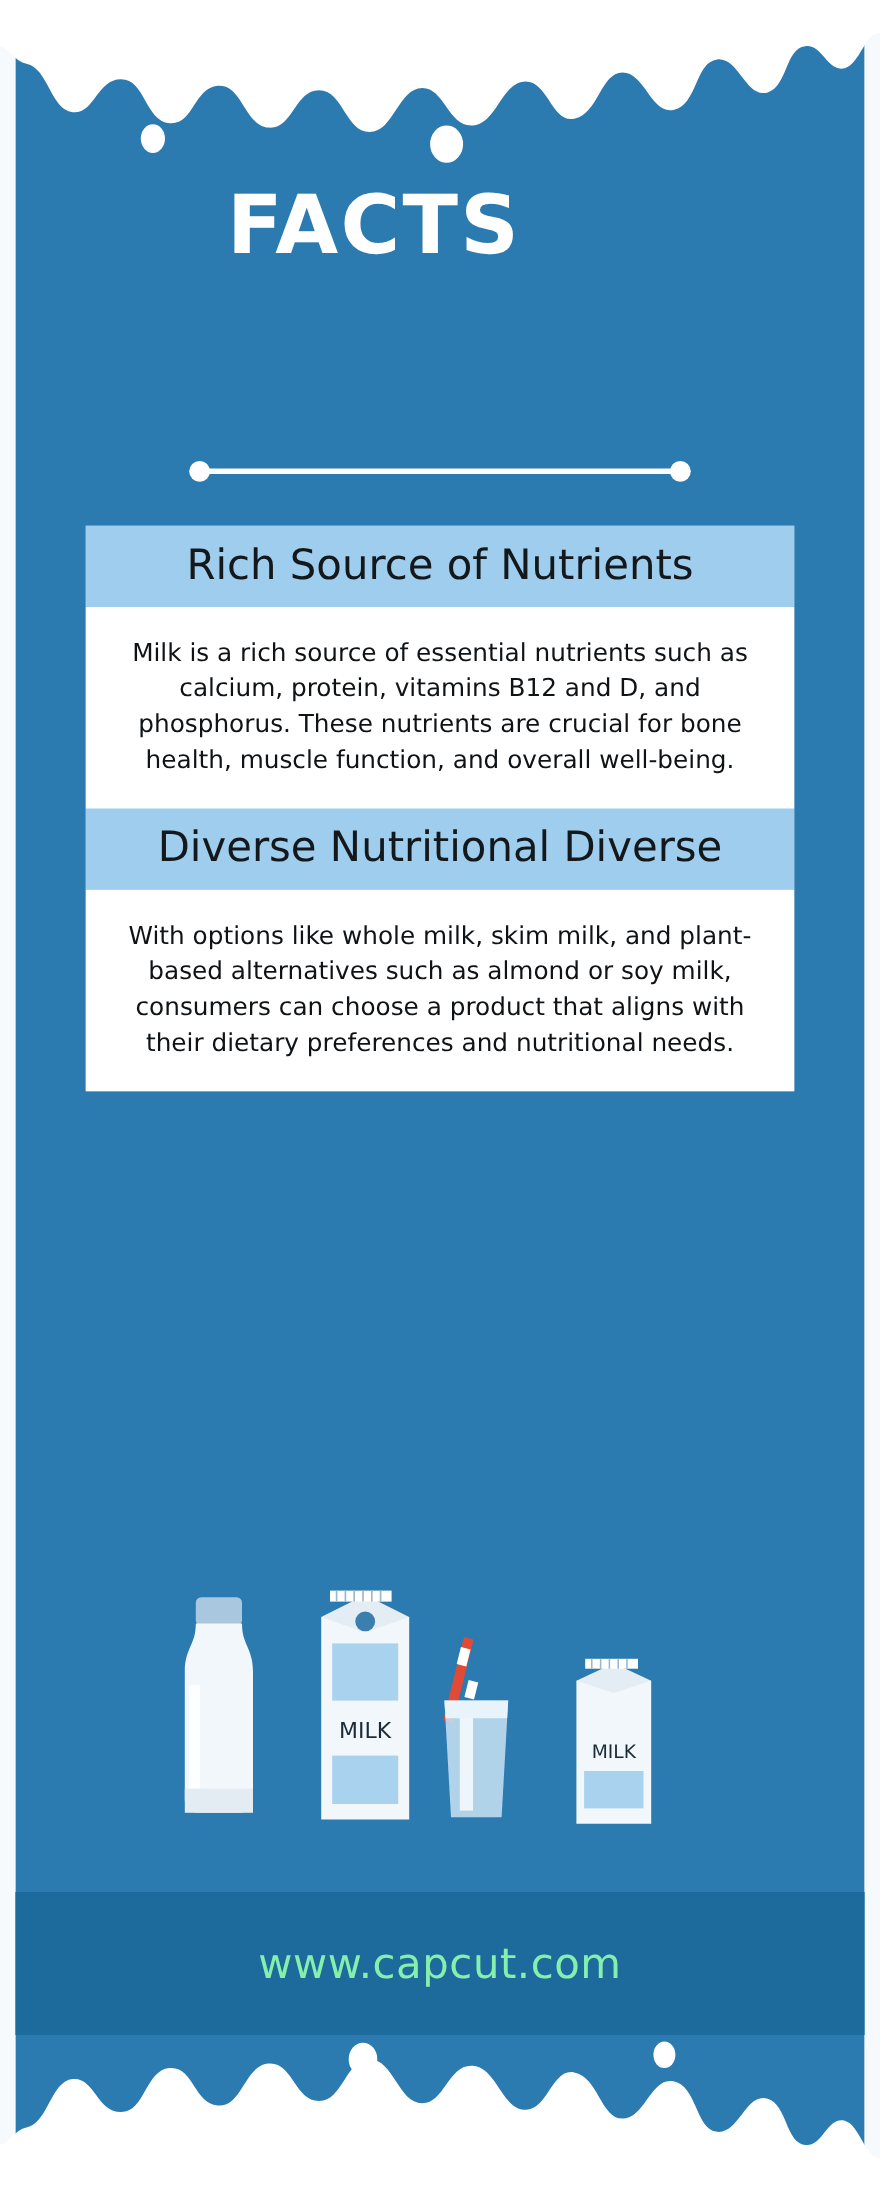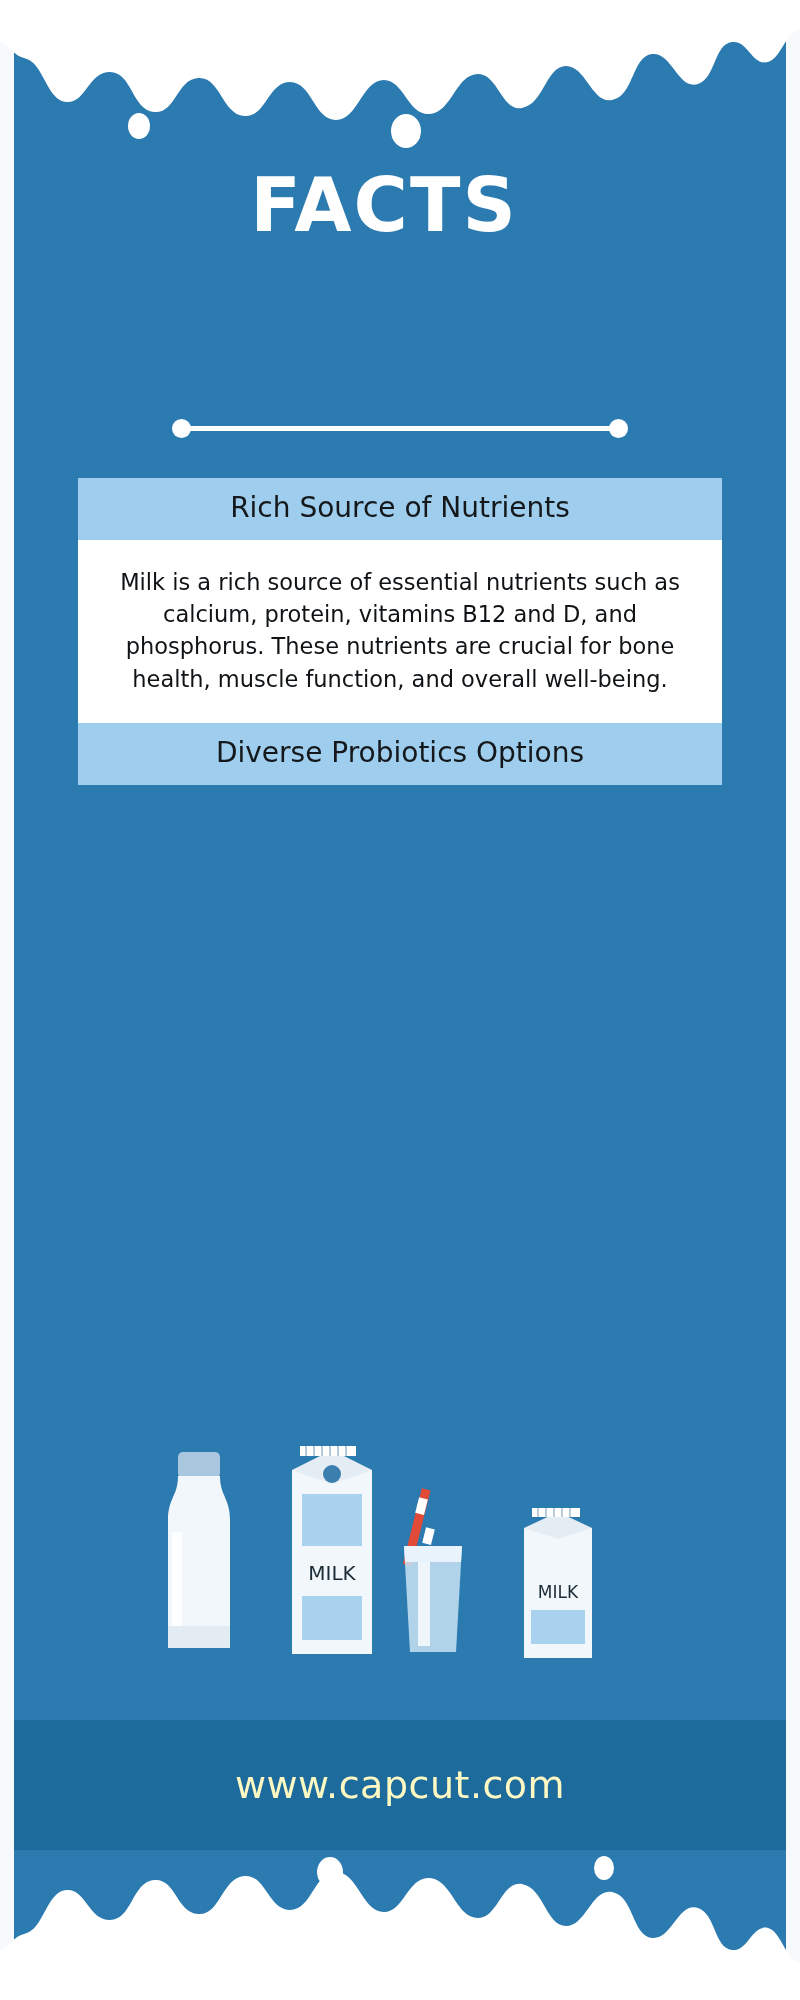--- a/index.html
+++ b/index.html
@@ -52,21 +52,20 @@
     z-index: 5;
   }
 
   .title-wrap {
     position: absolute;
     left: 0;
     top: 160px;
     width: 680px;
     text-align: center;
     z-index: 6;
-    margin-left: 44px;
   }
   .title-line {
     color: #ffffff;
     font-weight: bold;
     font-size: 74px;
     letter-spacing: 2px;
     line-height: 1.22;
   }
 
   .divider {
@@ -101,21 +100,21 @@
     position: absolute;
     left: 78px;
     top: 478px;
     width: 644px;
     background: #ffffff;
     z-index: 6;
   }
   .fact-header {
     background: #9ecdee;
     color: #14181b;
-    font-size: 28px;
+    font-size: 38px;
     text-align: center;
     padding: 13px 10px 15px 10px;
     line-height: 1.2;
   }
   .fact-body {
     background: #ffffff;
     color: #0f1316;
     font-size: 22.5px;
     line-height: 1.44;
     text-align: center;
@@ -137,21 +136,21 @@
     left: 14px;
     right: 14px;
     top: 1720px;
     height: 130px;
     background: #1d6a9c;
     z-index: 6;
   }
   .footer-text {
     width: 100%;
     text-align: center;
-    color: #fef9c3;
+    color: #86efac;
     font-size: 38px;
     line-height: 130px;
     letter-spacing: 0.5px;
   }
 </style>
 </head>
 <body>
 
 <div class="page">
 
@@ -184,21 +183,22 @@
     <div class="divider-dot left"></div>
     <div class="divider-dot right"></div>
   </div>
 
   <div class="card">
 
     <div class="fact-header">Rich Source of Nutrients</div>
     <div class="fact-body">Milk is a rich source of essential nutrients such as calcium, protein, vitamins B12 and D, and phosphorus. These nutrients are crucial for bone health, muscle function, and overall well-being.</div>
 
 
-    <div class="fact-header">Diverse Probiotics Options</div>
+    <div class="fact-header">Diverse Nutritional Diverse</div>
+    <div class="fact-body">With options like whole milk, skim milk, and plant-based alternatives such as almond or soy milk, consumers can choose a product that aligns with their dietary preferences and nutritional needs.</div>
 
   </div>
 
   <svg class="illustration" viewBox="0 0 800 280" preserveAspectRatio="none">
 
     <g>
       <rect x="178" y="12" width="42" height="26" rx="5" fill="#a9c8e0"></rect>
       <path d="M178,36 C178,56 168,58 168,80 L168,196 C168,203 173,208 180,208 L218,208 C225,208 230,203 230,196 L230,80 C230,58 220,56 220,36 Z" fill="#f2f7fb"></path>
       <rect x="172" y="92" width="10" height="100" fill="#ffffff" opacity="0.85"></rect>
       <rect x="168" y="186" width="62" height="22" fill="#e3ecf3"></rect>

